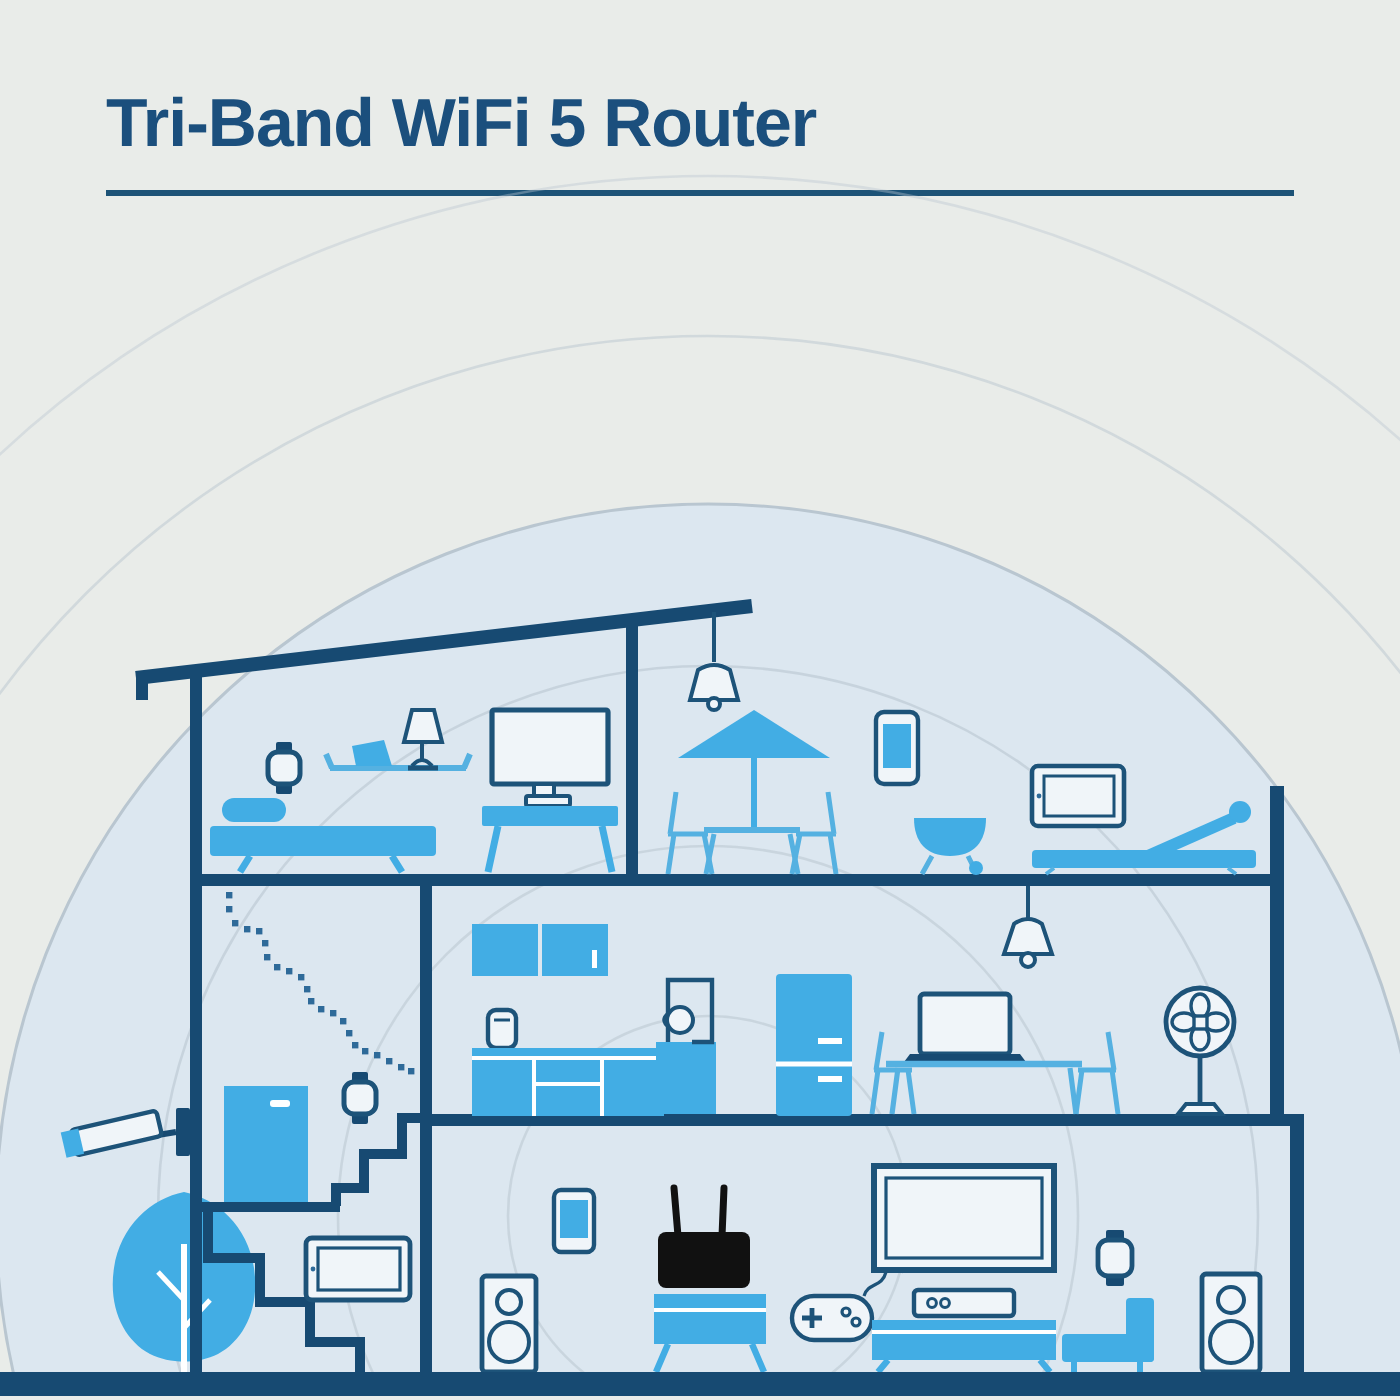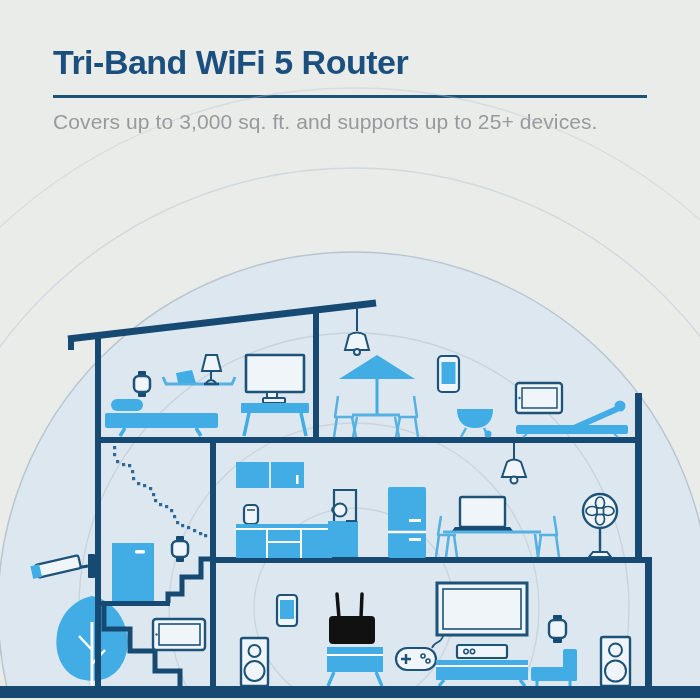--- a/index.html
+++ b/index.html
@@ -32,21 +32,20 @@
   .blks{stroke:var(--router-black);fill:none;}
 </style>
 </head>
 <body>
 
 <div class="stage">
 
   <div class="hdr">
     <h1>Tri-Band WiFi 5 Router</h1>
     <div class="rule"></div>
-    <p>Covers up to 3,000 sq. ft. and supports up to 25+ devices.</p>
   </div>
 
   <svg class="illus" viewBox="0 0 700 700">
     <defs>
       <clipPath id="aboveGround">
           <rect x="0" y="0" width="700" height="686"></rect>
         </clipPath>
     </defs>
 
     <g clip-path="url(#aboveGround)">

